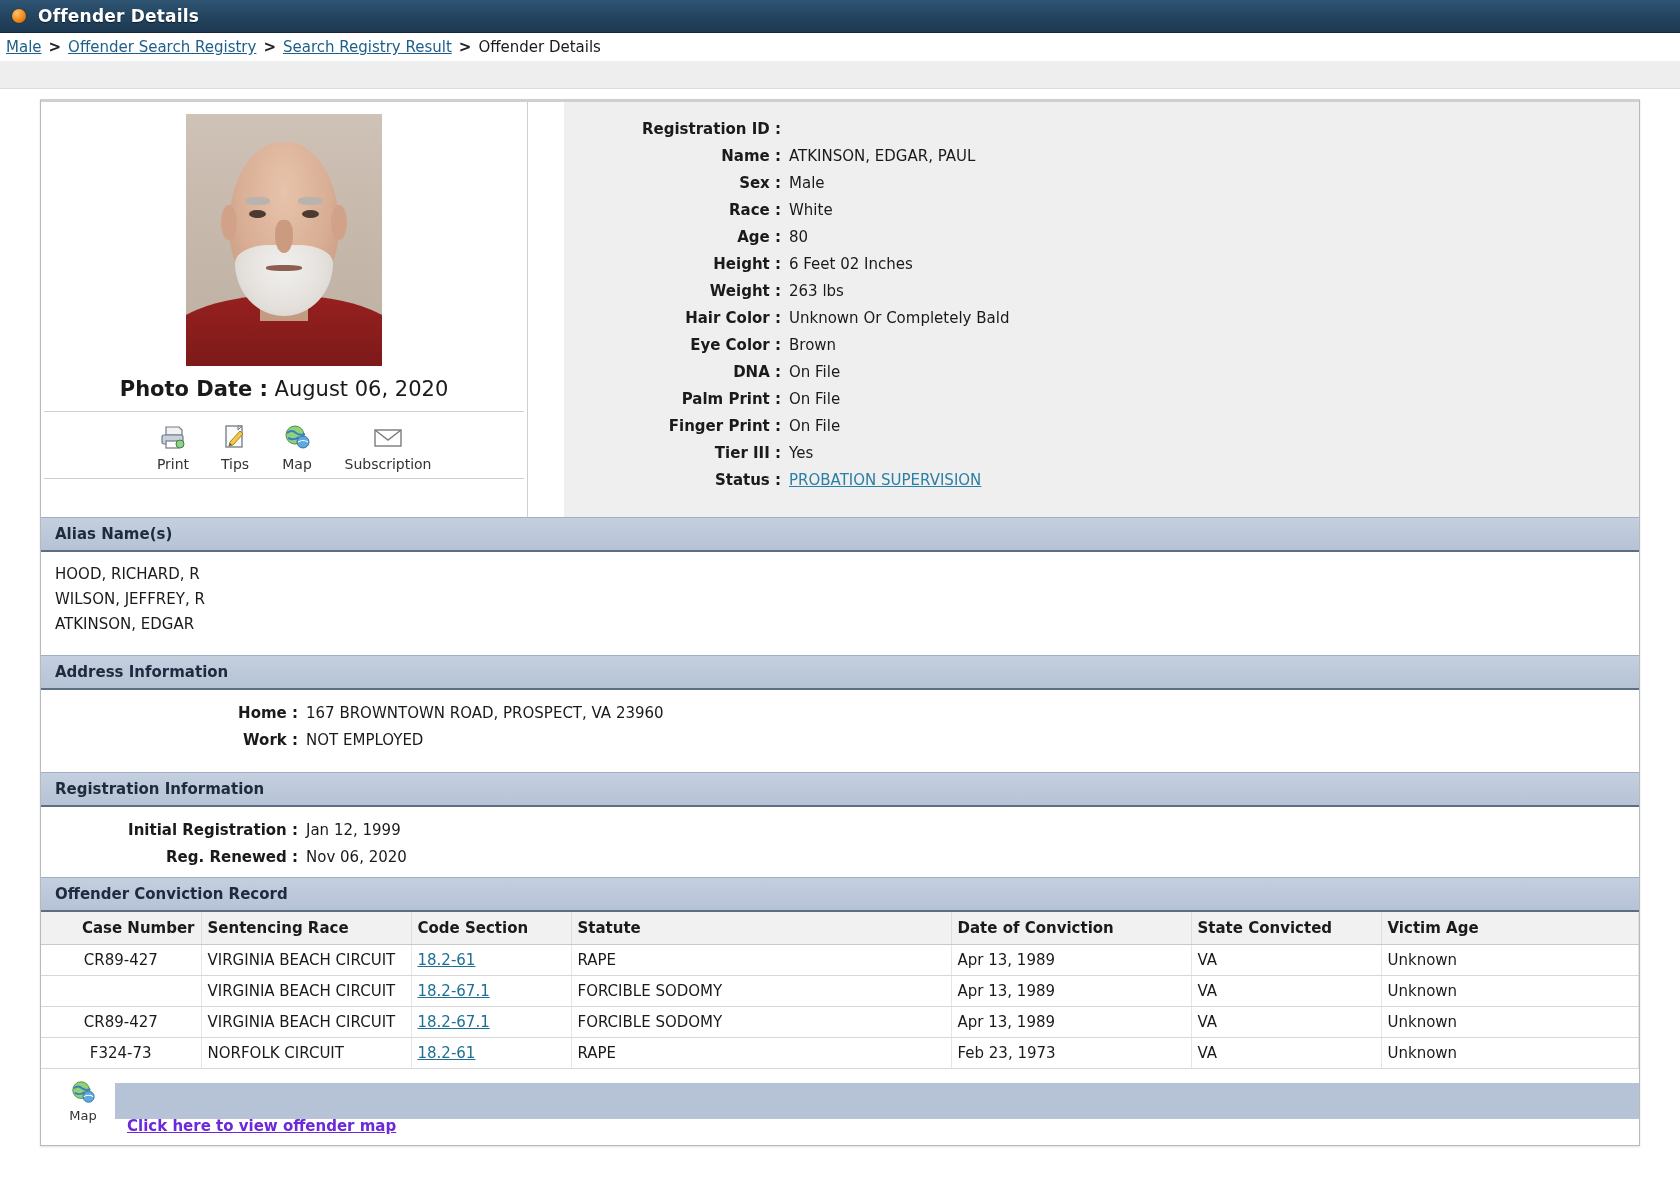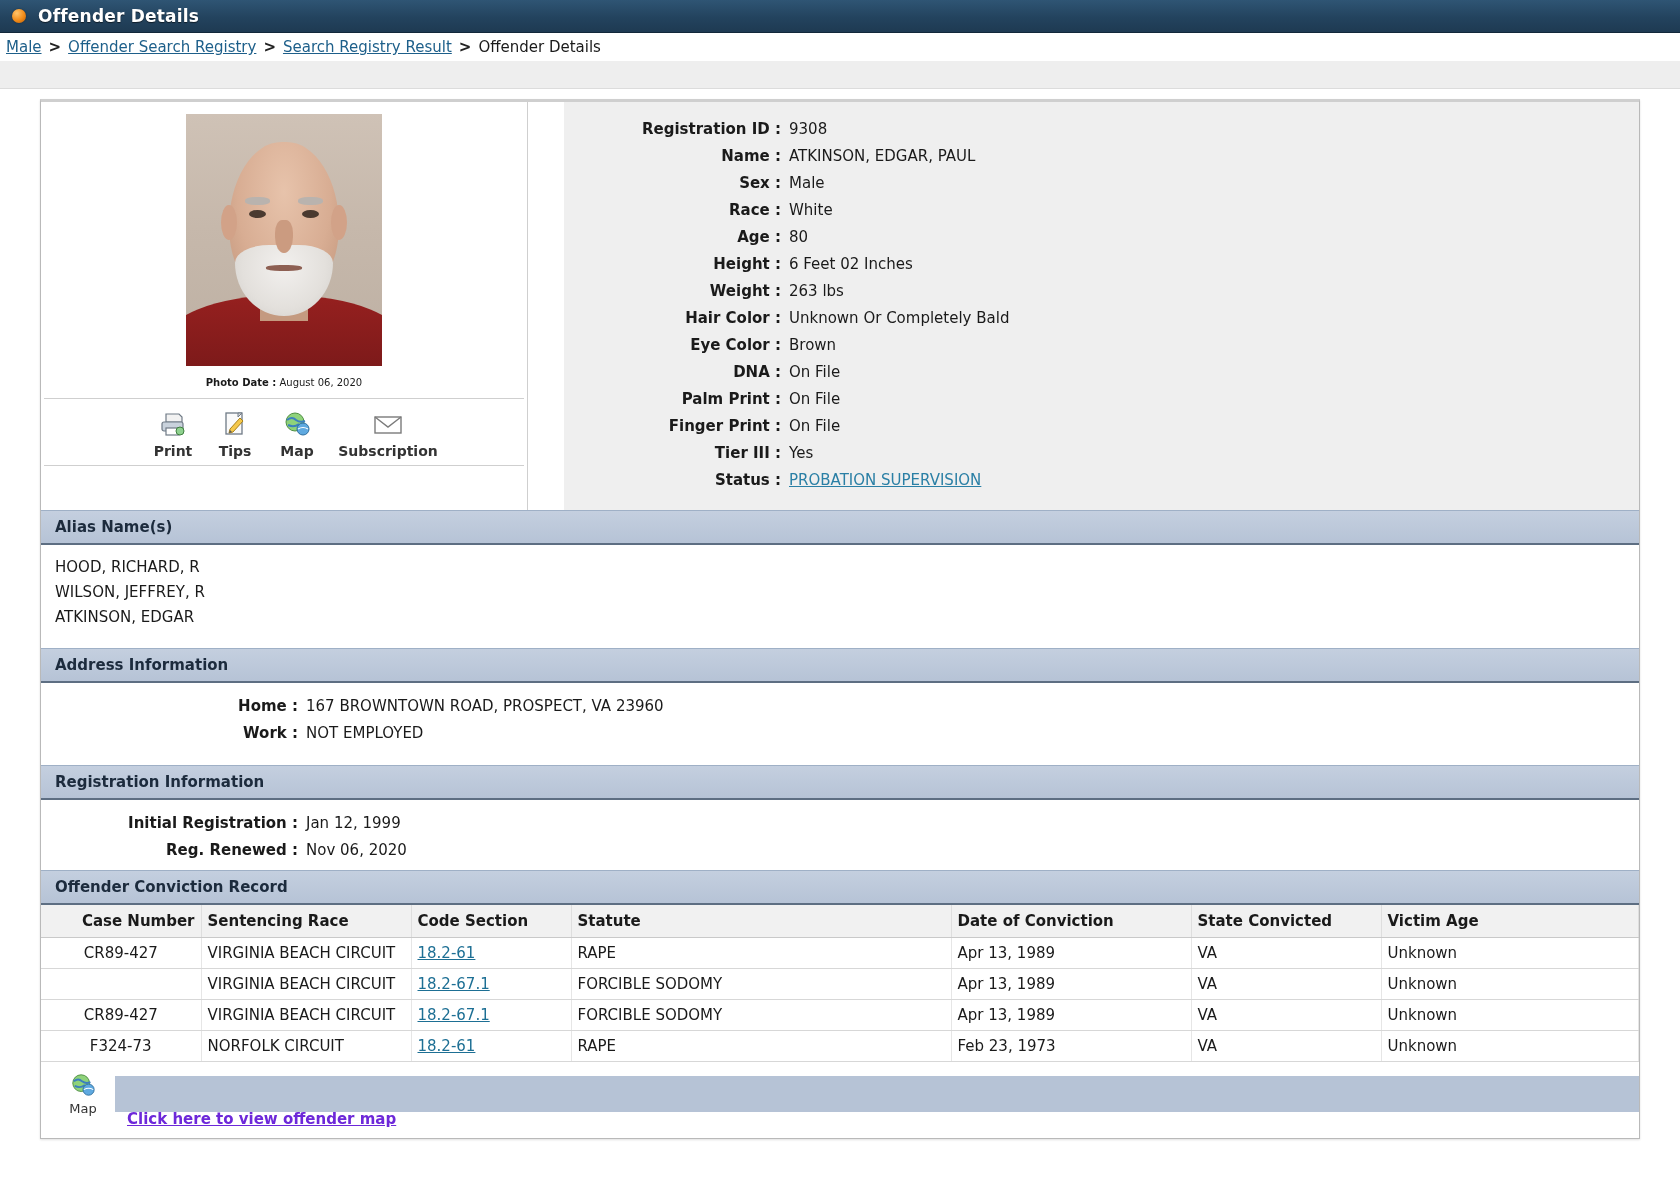--- a/index.html
+++ b/index.html
@@ -149,39 +149,38 @@
     border-radius: 35% 35% 50% 50% / 25% 25% 75% 75%;
   }
   .mug-mouth {
     position: absolute; left: 41%; top: 60%; width: 18%; height: 2.4%;
     background: #8d5f52; border-radius: 40%;
   }
 
   .photo-date {
     text-align: center;
     margin: 11px 0 10px 0;
-    font-size: 10px;
+    font-size: 21px;
   }
   .photo-date b { font-weight: bold; }
 
   .tool-row {
     display: flex;
     border-top: 1px solid #cfcfcf;
     border-bottom: 1px solid #cfcfcf;
     padding: 8px 0 6px 0;
     margin: 0 3px;
   }
   .tool {
     flex: 0 0 auto;
     text-align: center;
     cursor: pointer;
     width: 62px;
     color: #333;
     font-size: 14px;
-    font-weight: bold;
   }
   .tool.wide { width: 120px; }
   .tool-ico { height: 34px; display:flex; align-items:center; justify-content:center; }
   .tool-label { margin-top: 2px; }
   .tool-spacer { width: 98px; }
 
   .photo-foot { height: 38px; background:#ffffff; }
 
   .attrs {
     flex: 1 1 auto;
@@ -374,21 +373,20 @@
             <div class="tool-label">Subscription</div>
           </div>
         </div>
 
         <div class="photo-foot"></div>
       </div>
 
       <div class="attrs">
         <div class="attr-row">
           <div class="attr-label">Registration ID :</div>
-          <div class="attr-value">9308</div>
         </div>
         <div class="attr-row">
           <div class="attr-label">Name :</div>
           <div class="attr-value">ATKINSON, EDGAR, PAUL</div>
         </div>
         <div class="attr-row">
           <div class="attr-label">Sex :</div>
           <div class="attr-value">Male</div>
         </div>
         <div class="attr-row">

